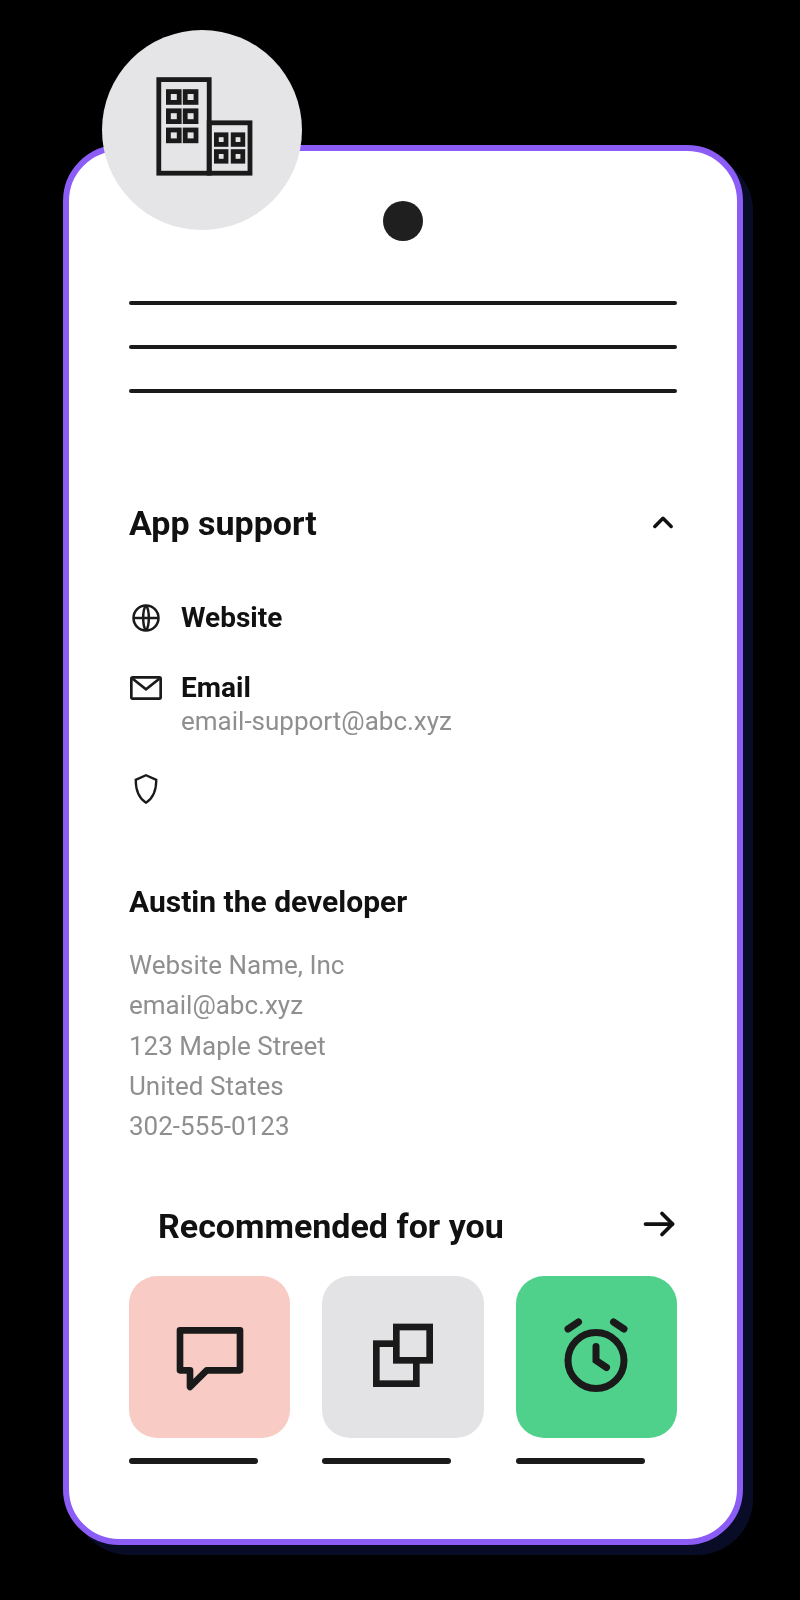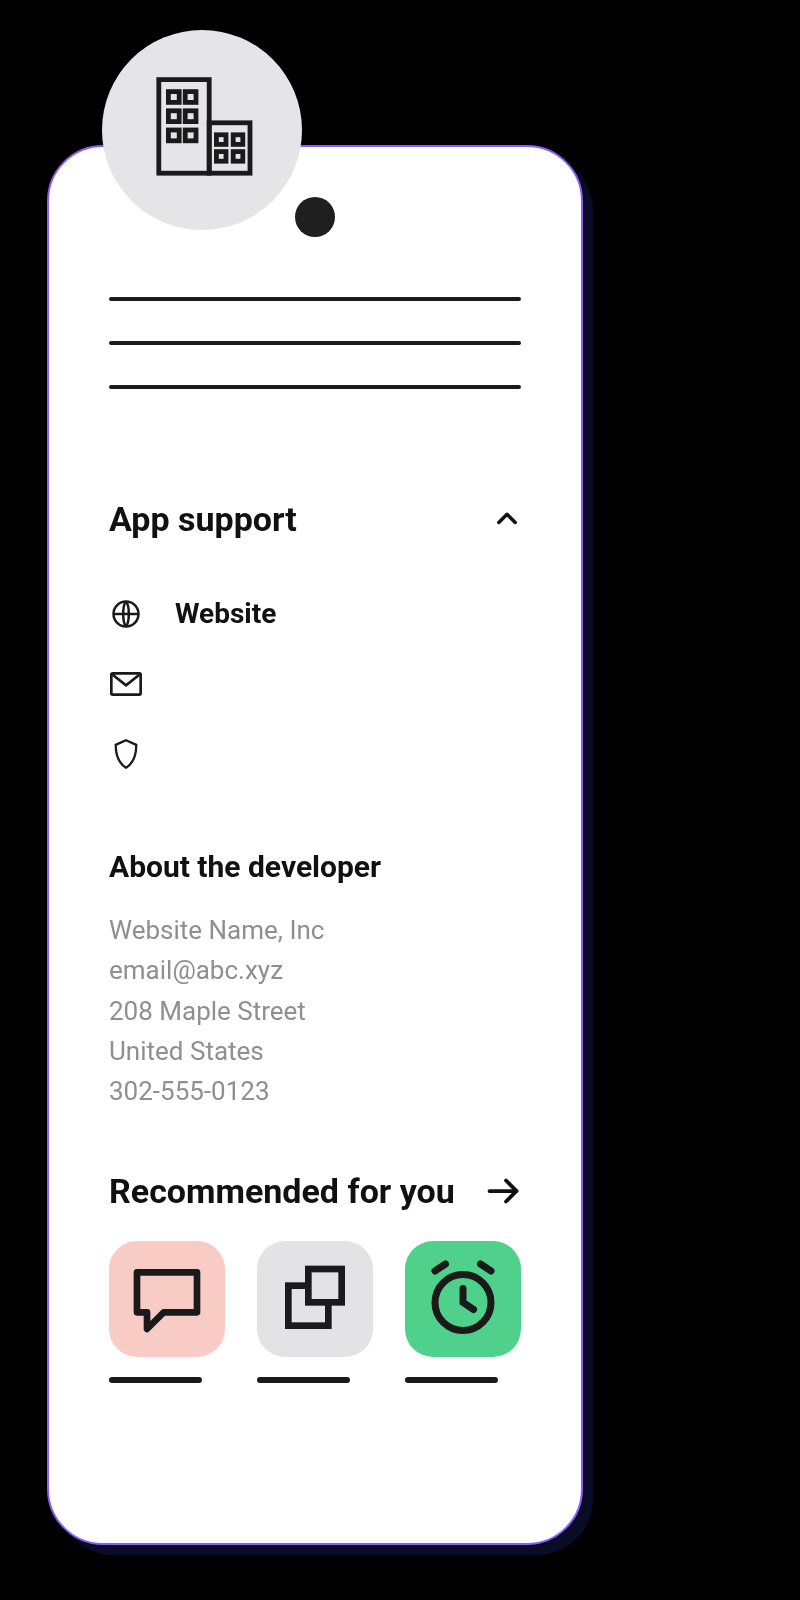--- a/index.html
+++ b/index.html
@@ -6,26 +6,26 @@
     body {
       background: #000;
       font-family: -apple-system, BlinkMacSystemFont, "Segoe UI", Roboto, sans-serif;
       width: 800px;
       height: 1600px;
       position: relative;
       overflow: hidden;
     }
     .phone-frame {
       position: absolute;
-      left: 47px;
+      left: 63px;
       top: 145px;
-      width: 536px;
+      width: 680px;
       height: 1400px;
       background: #fff;
-      border: 2px solid #8b5cf6;
+      border: 6px solid #8b5cf6;
       border-radius: 56px;
       box-shadow: 10px 10px 0 rgba(60,80,255,0.15);
       overflow: hidden;
     }
     .camera-dot {
       position: absolute;
       left: 50%;
       top: 50px;
       width: 40px;
       height: 40px;
@@ -62,21 +62,21 @@
       color: #111;
     }
     .chevron {
       width: 28px;
       height: 28px;
     }
     .support-list { margin-bottom: 60px; }
     .support-item {
       display: flex;
       align-items: flex-start;
-      gap: 32px;
+      gap: 18px;
       padding: 18px 0;
     }
     .support-icon {
       width: 34px;
       height: 34px;
       display:flex;
       align-items:center;
       justify-content:center;
       flex-shrink:0;
     }
@@ -97,23 +97,24 @@
       margin-bottom: 26px;
     }
     .about-lines div {
       font-size: 26px;
       color: #8f8f8f;
       line-height: 1.55;
     }
     .rec-header {
       display: flex;
       justify-content: space-between;
-      align-items: center;
+      align-items: flex-start;
       margin-top: 60px;
       margin-bottom: 30px;
+      margin-left: 29px;
     }
     .rec-title {
       font-size: 34px;
       font-weight: 700;
       color: #111;
     }
     .rec-row {
       display: flex;
       gap: 32px;
     }
@@ -201,37 +202,41 @@
         </div>
       </div>
 
       <div class="support-item">
         <div class="support-icon">
           <svg width="32" height="26" viewBox="0 0 24 18" fill="none" stroke="#1a1a1a" stroke-width="2">
               <rect x="1" y="1" width="22" height="16" rx="1"></rect>
               <polyline points="2,2 12,10 22,2"></polyline>
             </svg>
         </div>
+        <div class="support-text">
+          <div class="label">Email</div>
+          <div class="sub">email-support@abc.xyz</div>
+        </div>
       </div>
 
       <div class="support-item">
         <div class="support-icon">
           <svg width="28" height="32" viewBox="0 0 24 28" fill="none" stroke="#1a1a1a" stroke-width="2">
               <path d="M12 2 L21 6 C21 16 17 23 12 26 C7 23 3 16 3 6 Z"></path>
             </svg>
         </div>
       </div>
 
     </div>
 
-    <div class="about-heading">About the developer</div>
+    <div class="about-heading">Austin the developer</div>
     <div class="about-lines">
       <div>Website Name, Inc</div>
       <div>email@abc.xyz</div>
-      <div>208 Maple Street</div>
+      <div>123 Maple Street</div>
       <div>United States</div>
       <div>302-555-0123</div>
     </div>
 
     <div class="rec-header">
       <div class="rec-title">Recommended for you</div>
       <svg width="36" height="36" viewBox="0 0 24 24" fill="none" stroke="#111" stroke-width="2.5" stroke-linecap="round" stroke-linejoin="round">
           <line x1="3" y1="12" x2="21" y2="12"></line>
           <polyline points="14 5 21 12 14 19"></polyline>
         </svg>

